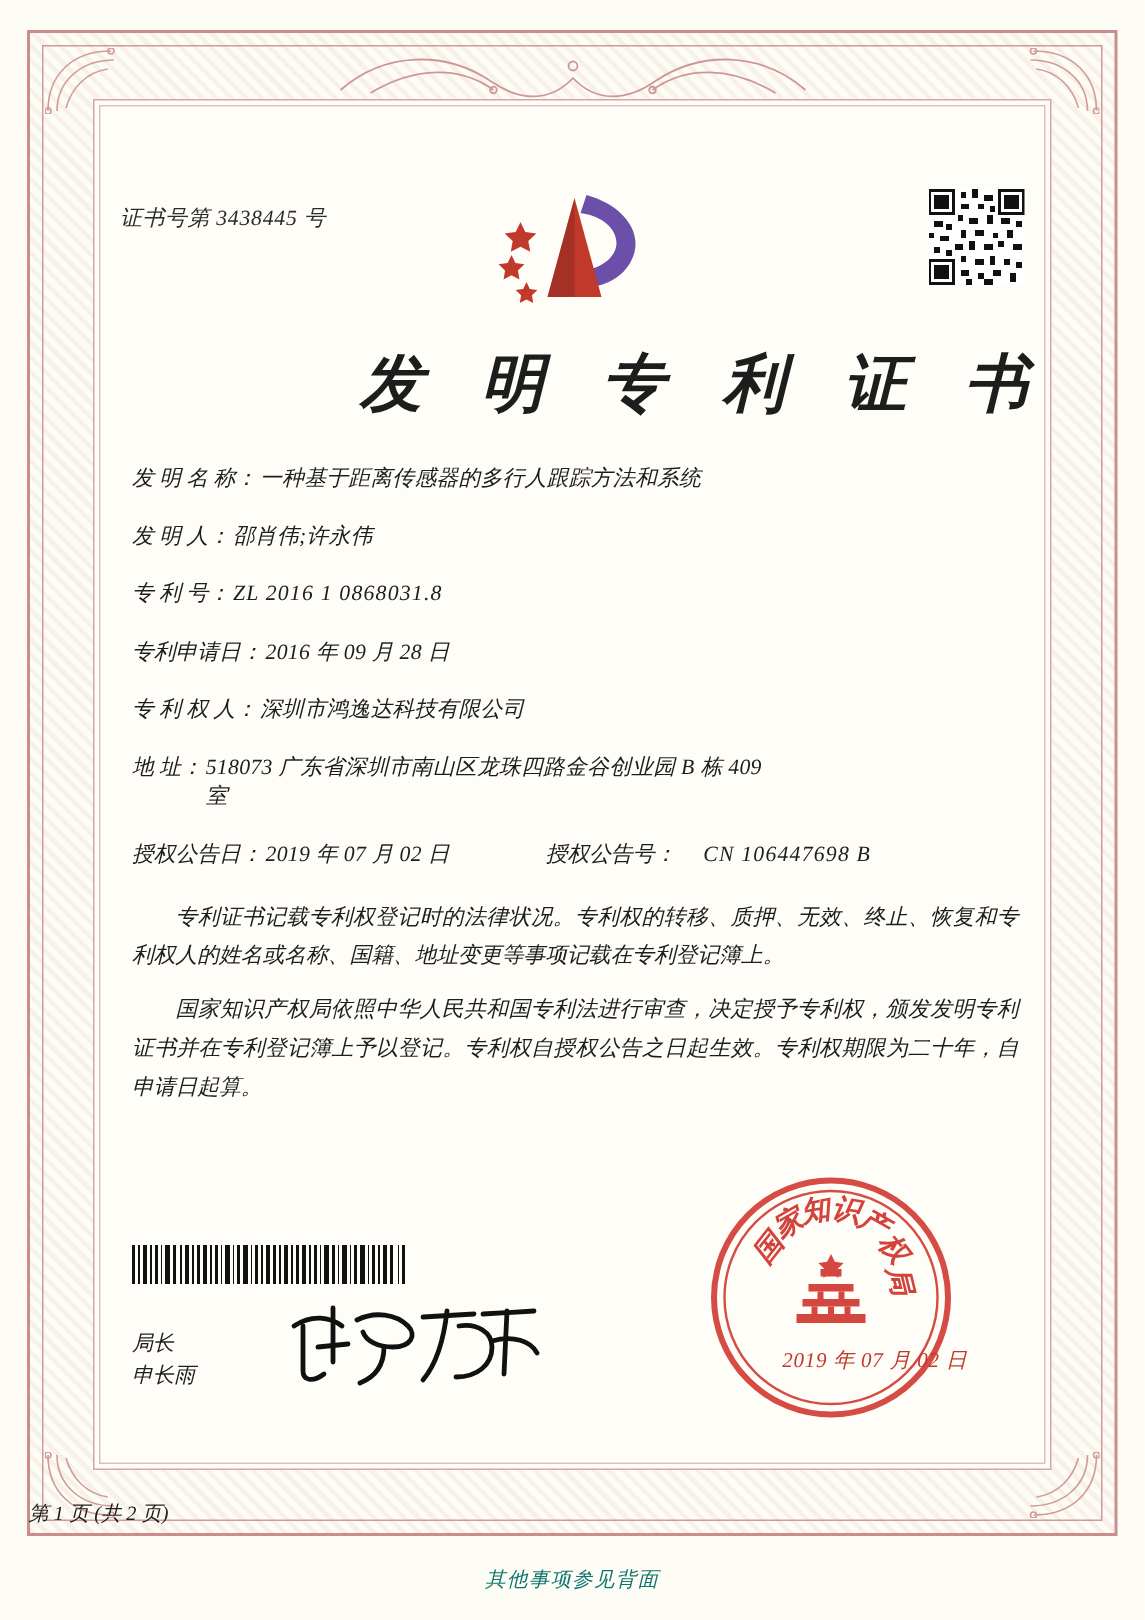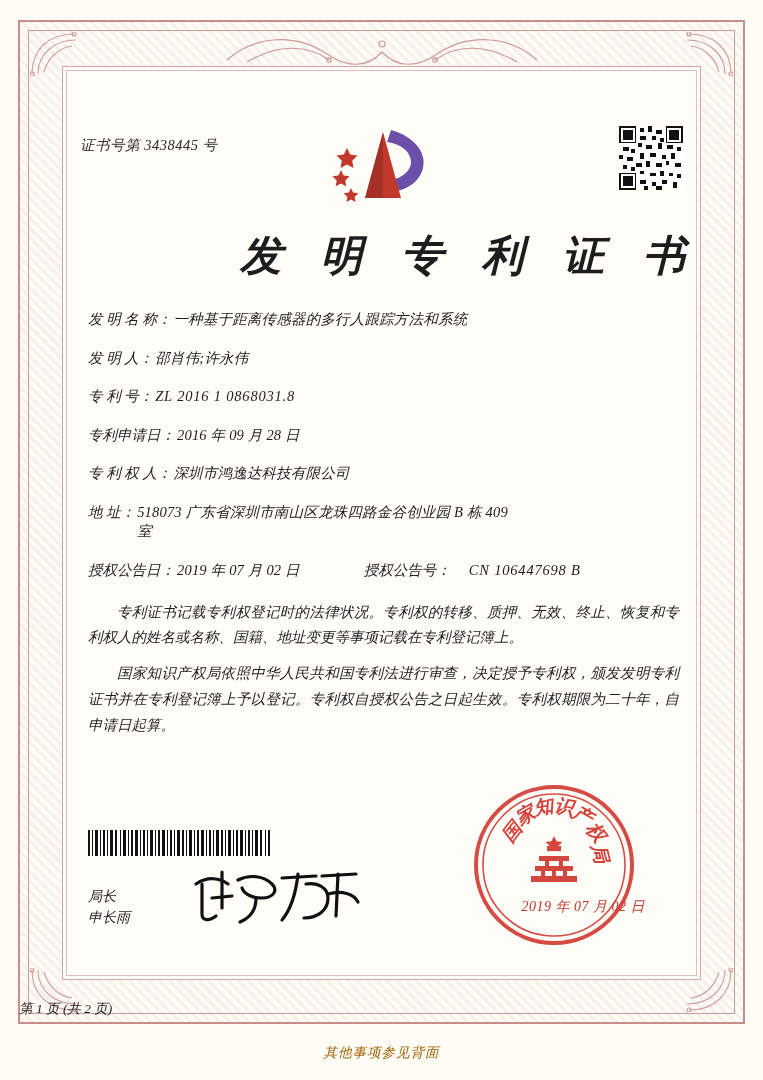--- a/index.html
+++ b/index.html
@@ -193,21 +193,21 @@
     font-size: 13.5px;
     color: #1d1d1d;
     margin-left: 19px;
   }
   .footer-note {
     position: absolute;
     left: 0; right: 0;
     bottom: 18px;
     text-align: center;
     font-size: 13.5px;
-    color: #a16207;
+    color: #0f766e;
     letter-spacing: 1px;
   }
 </style>
 </head>
 <body>
 
 <div class="page">
 
   <div class="frame-outer"></div>
   <div class="frame-mid"></div>

